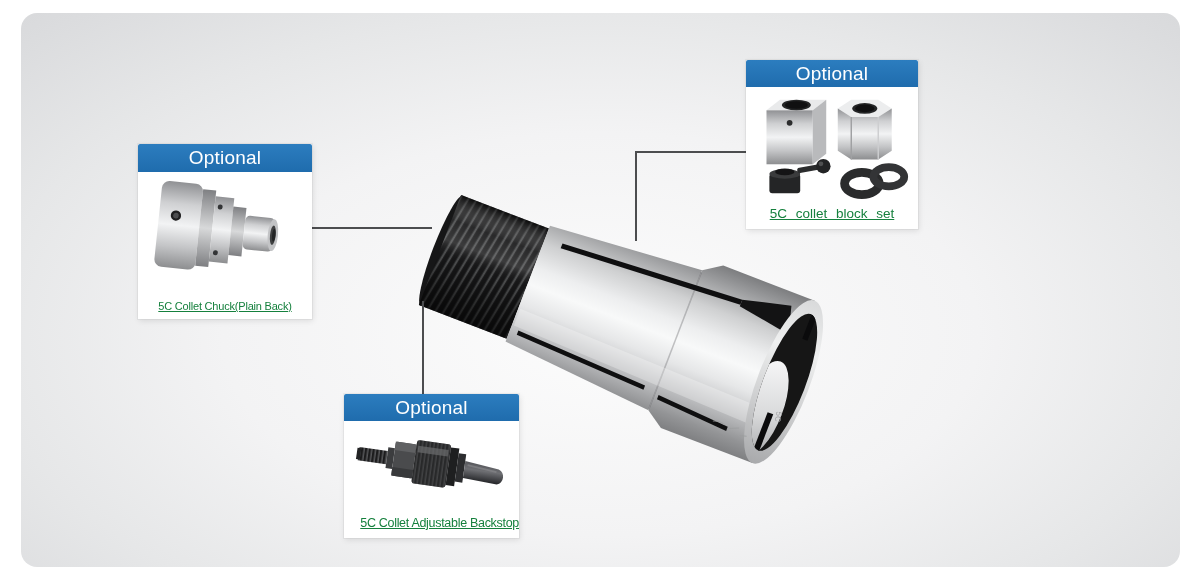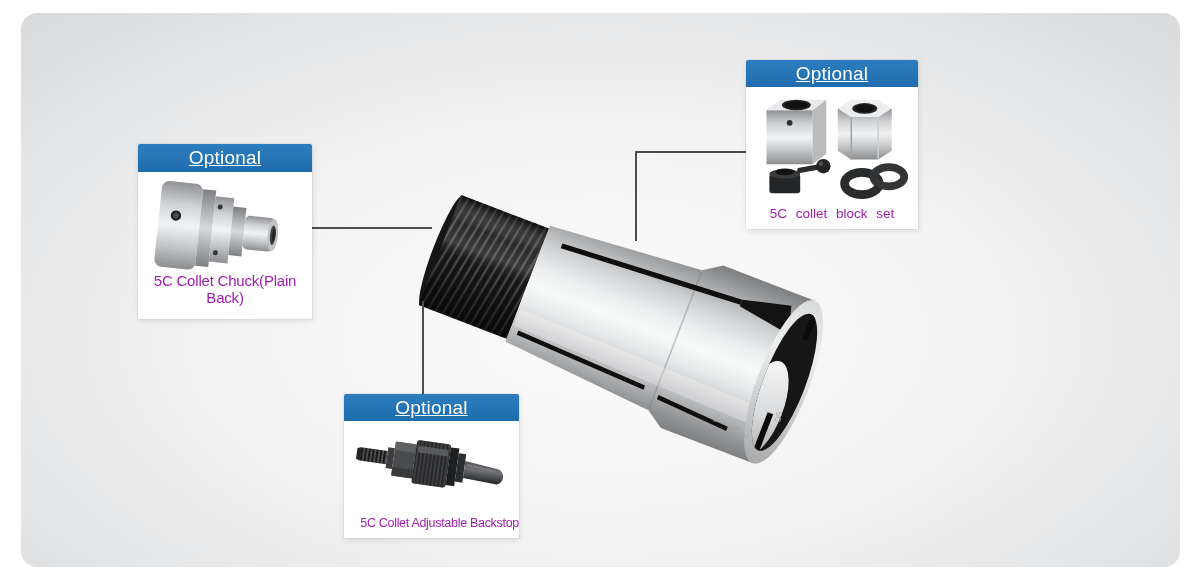--- a/index.html
+++ b/index.html
@@ -5,27 +5,27 @@
   html,body{margin:0;padding:0;background:#ffffff;}
   body{width:1200px;height:583px;font-family:"Liberation Sans",sans-serif;-webkit-font-smoothing:antialiased;}
   .canvas{position:relative;width:1200px;height:583px;background:#ffffff;overflow:hidden;}
   .panel{position:absolute;left:21px;top:13px;width:1159px;height:554px;border-radius:16px;
          background:radial-gradient(900px 480px at 50% 58%, #fcfcfc 0%, #f3f3f4 42%, #e6e7e8 68%, #dbdcde 88%, #d5d6d8 100%);}
   svg.stage{position:absolute;left:0;top:0;width:1200px;height:583px;}
   .connector{position:absolute;background:#4c4d4f;}
   .callout{position:absolute;background:#ffffff;box-shadow:0 0 0 1px rgba(0,0,0,0.04),1px 2px 6px rgba(0,0,0,0.10);}
   .callout-header{position:absolute;left:0;top:0;right:0;display:flex;align-items:center;justify-content:center;
                   color:#ffffff;font-size:19px;letter-spacing:.2px;
-                  background:linear-gradient(#2c7dbf,#1f6cad);border-radius:2px 2px 0 0;text-decoration:underline;}
+                  background:linear-gradient(#2c7dbf,#1f6cad);border-radius:2px 2px 0 0;}
   .callout-figure{position:absolute;left:0;right:0;display:flex;align-items:center;justify-content:center;}
-  .callout-label{position:absolute;left:0;right:0;text-align:center;color:#a21caf;}
+  .callout-label{position:absolute;left:0;right:0;text-align:center;color:#15803d;text-decoration:underline;}
   .co-chuck{left:138px;top:144px;width:174px;height:175px;}
   .co-chuck .callout-header{height:28px;}
   .co-chuck .callout-figure{top:30px;height:118px;}
-  .co-chuck .callout-label{bottom:13px;font-size:15px;letter-spacing:-0.2px;}
+  .co-chuck .callout-label{bottom:7px;font-size:11px;letter-spacing:-0.2px;}
   .co-blocks{left:746px;top:60px;width:172px;height:169px;}
   .co-blocks .callout-header{height:27px;}
   .co-blocks .callout-figure{top:29px;height:112px;}
   .co-blocks .callout-label{bottom:8px;font-size:13.5px;word-spacing:5px;}
   .co-backstop{left:344px;top:394px;width:175px;height:144px;}
   .co-backstop .callout-header{height:27px;}
   .co-backstop .callout-figure{top:29px;height:82px;}
   .co-backstop .callout-label{bottom:8px;font-size:12.5px;letter-spacing:-0.3px;white-space:nowrap;text-align:right;}
 </style>
 </head>

